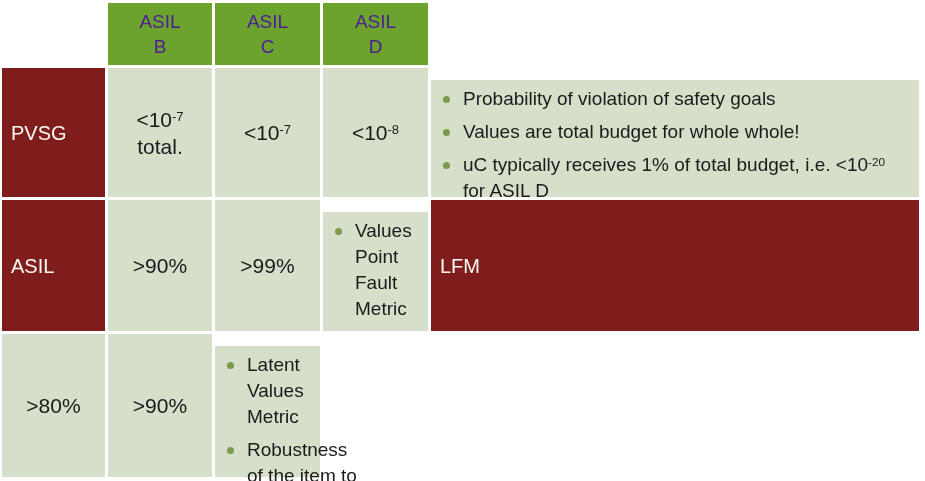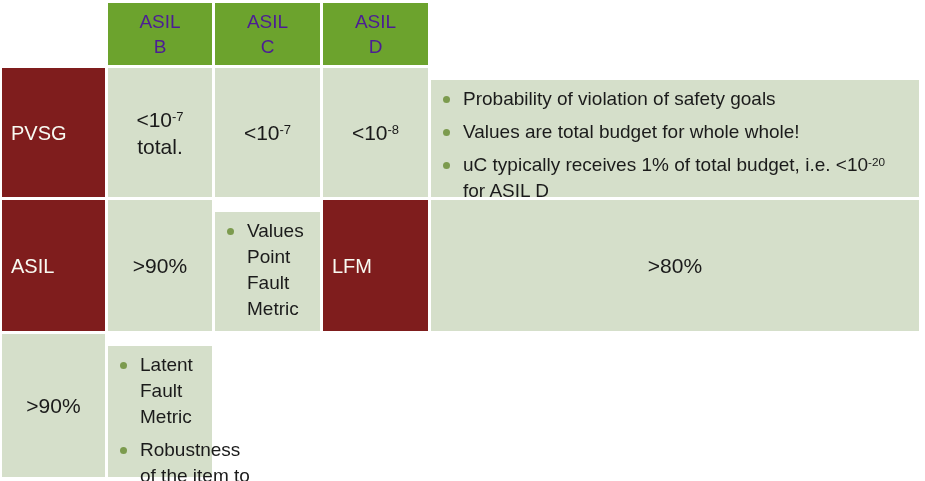--- a/index.html
+++ b/index.html
@@ -141,20 +141,24 @@
   </div>
 
   <div class="rowlabel">
     <span class="l1">ASIL</span>
 
   </div>
   <div class="val">
     <span><span>&gt;90%</span><span></span></span>
 
   </div>
+  <div class="val">
+    <span><span>&gt;99%</span><span></span></span>
+
+  </div>
   <div class="bullets">
     <div class="bullet">
       <span class="dot"></span>
       <span class="btext"><span>Values Point Fault Metric</span><span></span></span>
     </div>
   </div>
 
   <div class="rowlabel">
     <span class="l1">LFM</span>
 
@@ -163,21 +167,21 @@
     <span><span>&gt;80%</span><span></span></span>
 
   </div>
   <div class="val">
     <span><span>&gt;90%</span><span></span></span>
 
   </div>
   <div class="bullets">
     <div class="bullet">
       <span class="dot"></span>
-      <span class="btext"><span>Latent Fault Metric</span><span></span></span>
+      <span class="btext"><span>Latent Values Metric</span><span></span></span>
     </div>
     <div class="bullet">
       <span class="dot"></span>
       <span class="btext"><span>Robustness of the item to latent faults by coverage from safety mechanisms,  by the driver recognizing fault total violation of safety goal, or by design</span><span></span></span>
     </div>
   </div>
 
 </div>
 
 </body></html>

